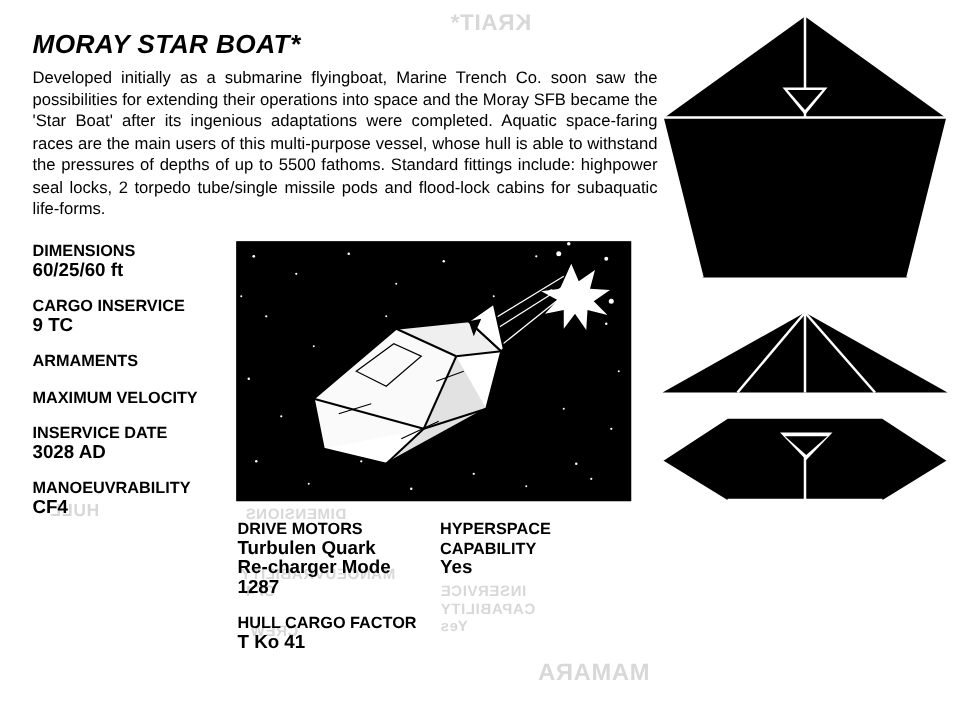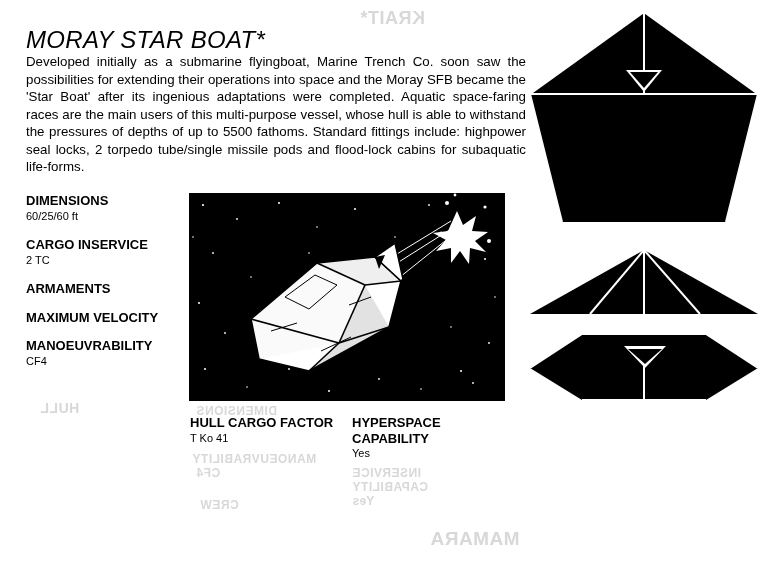--- a/index.html
+++ b/index.html
@@ -30,22 +30,22 @@
 
   #page {
     position: absolute;
     inset: 0;
   }
 
   .title {
     position: absolute;
     left: 26px;
     top: 10px;
-    font-size: 24px;
-    font-weight: normal;
+    font-size: 21px;
+    font-weight: bold;
     font-style: italic;
     letter-spacing: .3px;
   }
 
   .intro {
     position: absolute;
     left: 26px;
     top: 40px;
     width: 500px;
     font-size: 13.3px;
@@ -61,22 +61,22 @@
   }
   .spec {
     margin-bottom: 13px;
   }
   .spec .k {
     font-size: 13px;
     font-weight: bold;
     line-height: 15.5px;
   }
   .spec .v {
-    font-size: 11px;
-    font-weight: normal;
+    font-size: 15px;
+    font-weight: bold;
     line-height: 15.5px;
   }
 
   .specs-mid {
     position: absolute;
     left: 190px;
     top: 415px;
     width: 155px;
   }
   .specs-right {
@@ -131,34 +131,42 @@
 
   <p class="intro">Developed initially as a submarine flyingboat, Marine Trench Co. soon saw the possibilities for extending their operations into space and the Moray SFB became the 'Star Boat' after its ingenious adaptations were completed. Aquatic space-faring races are the main users of this multi-purpose vessel, whose hull is able to withstand the pressures of depths of up to 5500 fathoms. Standard fittings include: highpower seal locks, 2 torpedo tube/single missile pods and flood-lock cabins for subaquatic life-forms.</p>
 
   <div class="specs-left">
       <div class="spec">
         <div class="k">DIMENSIONS</div>
         <div class="v">60/25/60 ft</div>
       </div>
       <div class="spec">
         <div class="k">CARGO INSERVICE</div>
-        <div class="v">2 TC</div>
+        <div class="v">9 TC</div>
       </div>
       <div class="spec">
         <div class="k">ARMAMENTS</div>
       </div>
       <div class="spec">
         <div class="k">MAXIMUM VELOCITY</div>
+      </div>
+      <div class="spec">
+        <div class="k">INSERVICE DATE</div>
+        <div class="v">3028 AD</div>
       </div>
       <div class="spec">
         <div class="k">MANOEUVRABILITY</div>
         <div class="v">CF4</div>
       </div>
     </div>
   <div class="specs-mid">
+      <div class="spec">
+        <div class="k">DRIVE MOTORS</div>
+        <div class="v">Turbulen Quark<br>Re-charger Mode 1287</div>
+      </div>
       <div class="spec">
         <div class="k">HULL CARGO FACTOR</div>
         <div class="v">T Ko 41</div>
       </div>
     </div>
   <div class="specs-right">
       <div class="spec">
         <div class="k">HYPERSPACE<br>CAPABILITY</div>
         <div class="v">Yes</div>
       </div>

